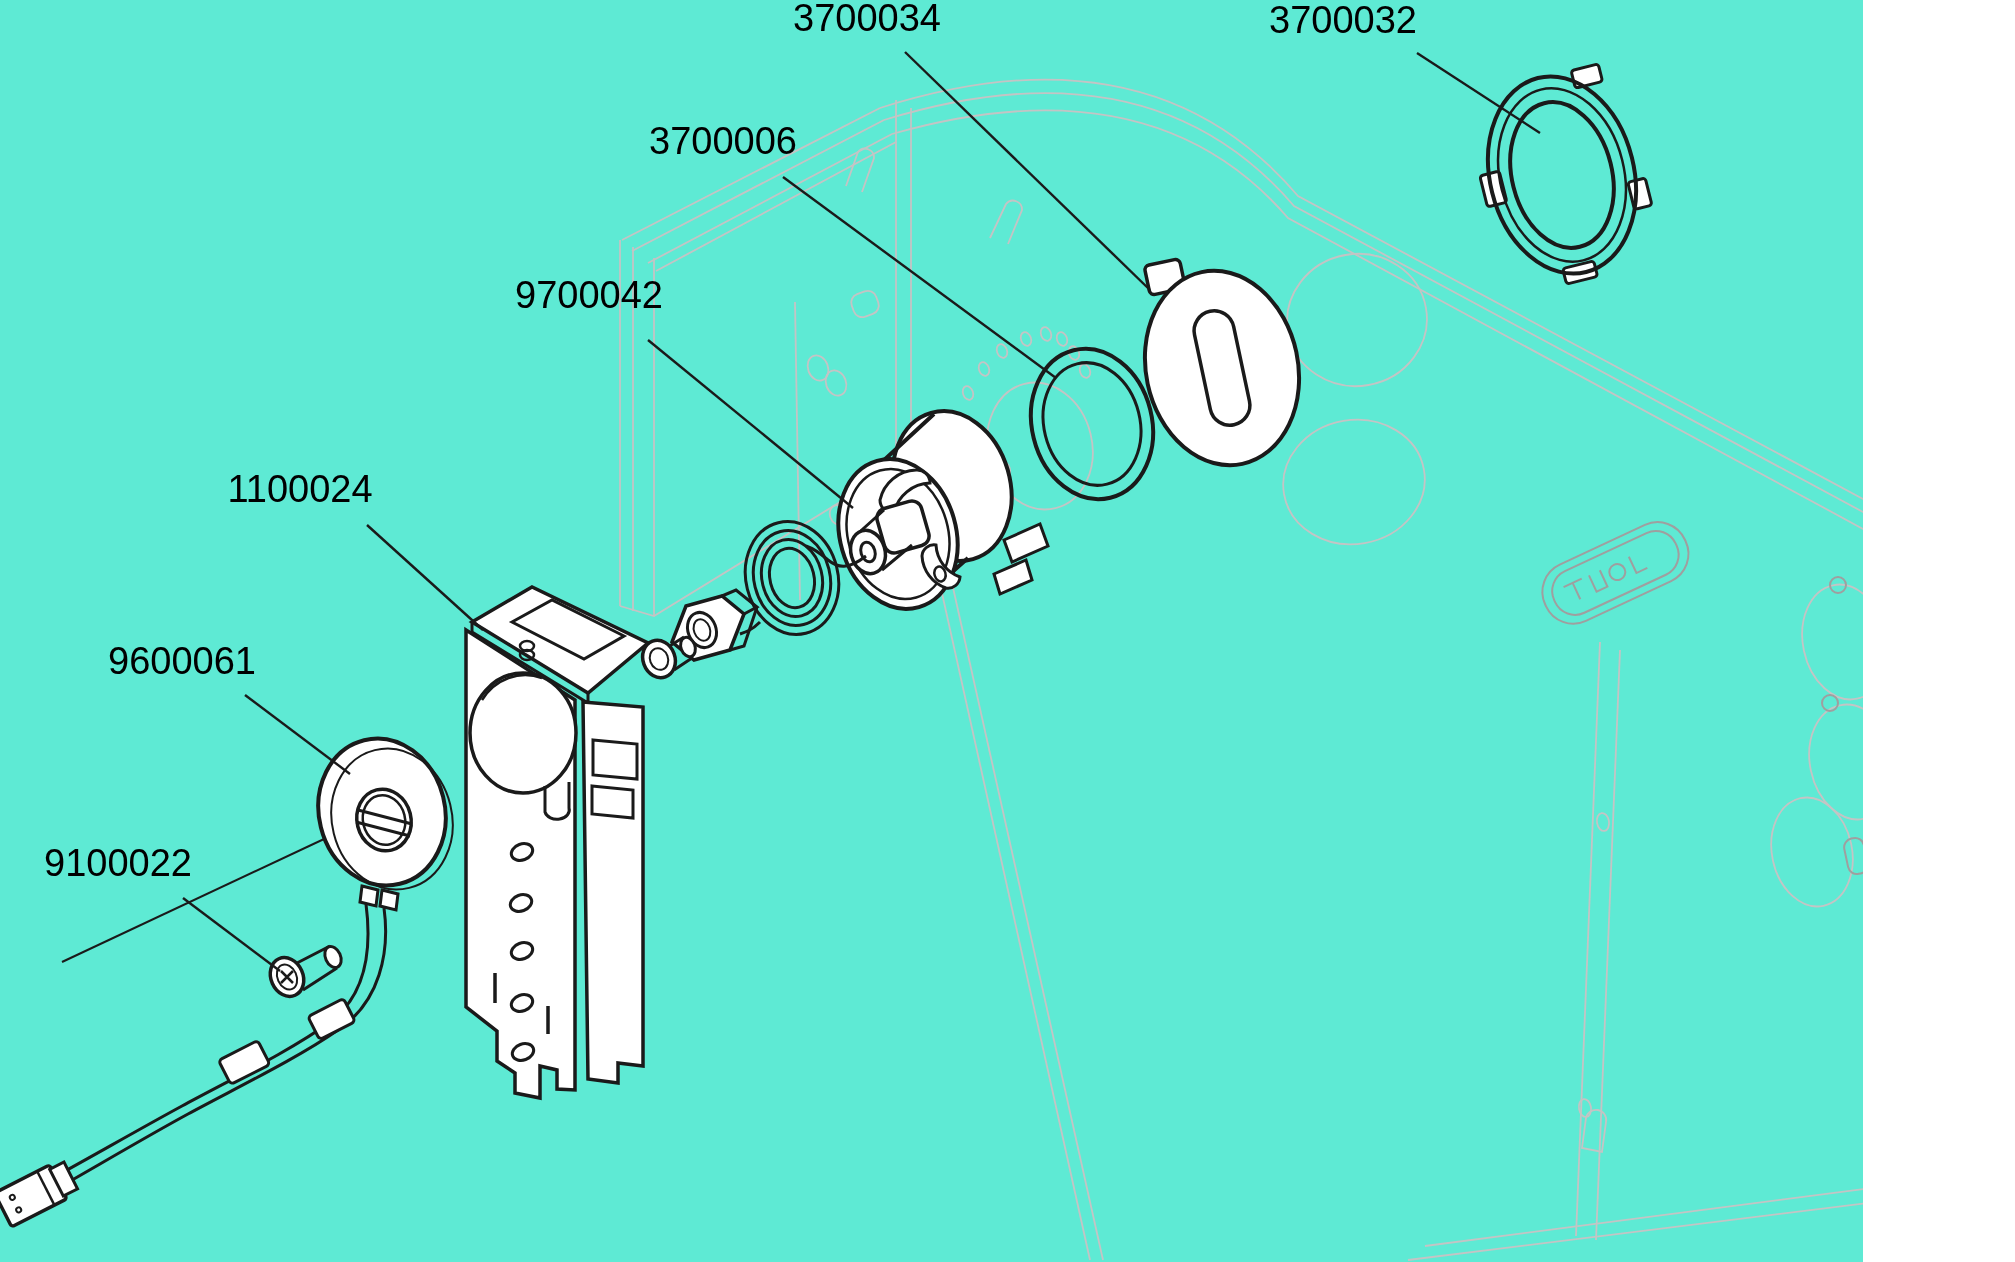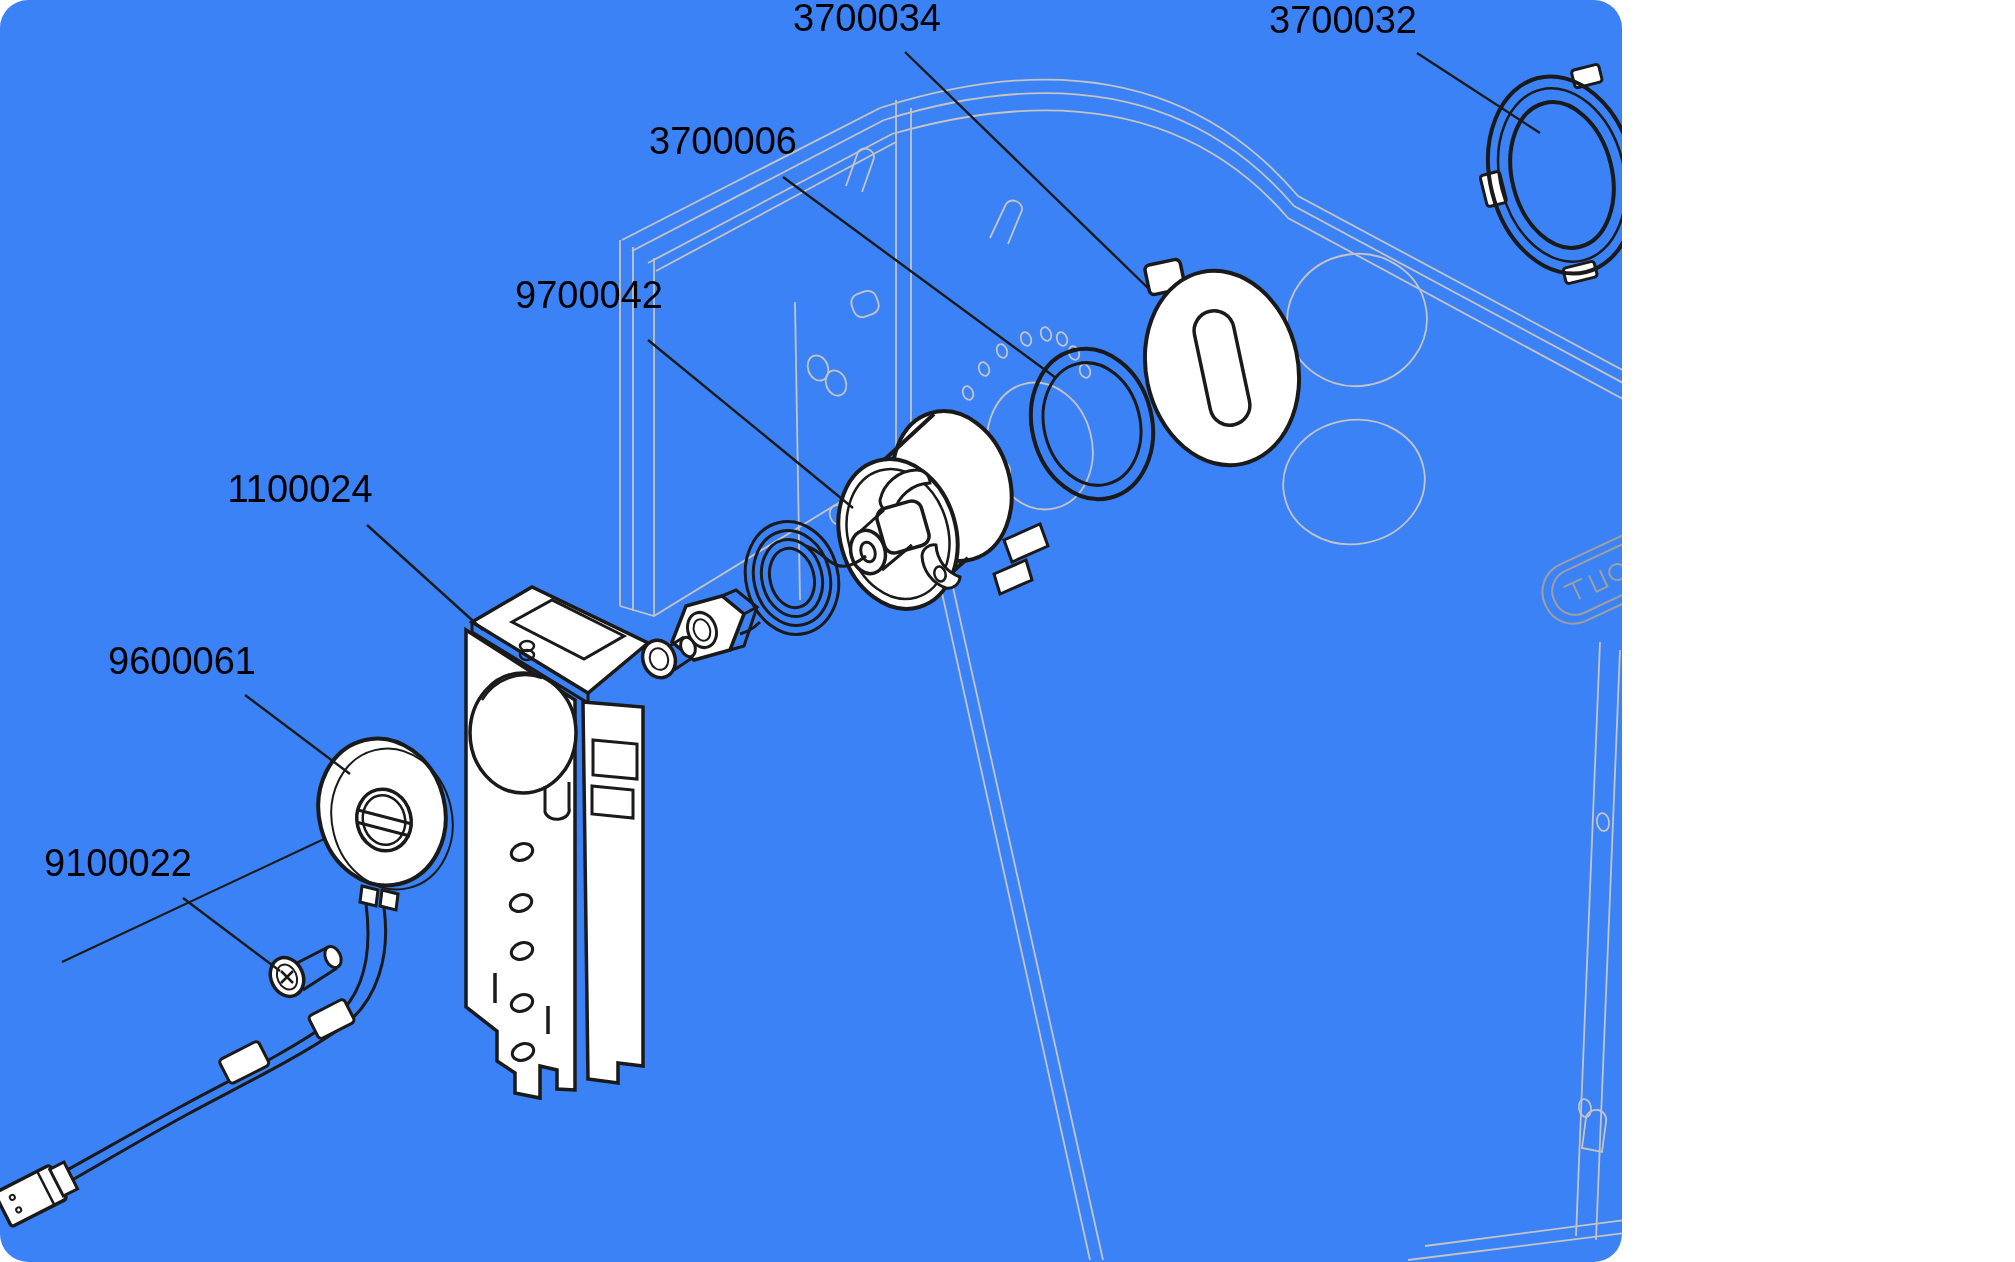--- a/index.html
+++ b/index.html
@@ -1,16 +1,16 @@
 <!DOCTYPE html>
 <html><head>
 <meta charset="utf-8">
 <style>
   html,body{margin:0;padding:0;background:#ffffff;}
-  .stage{width:1622px;height:1262px;position:relative;background:#3b82f6;overflow:hidden;border-radius:28px;}
+  .stage{width:1863px;height:1262px;position:relative;background:#5eead4;overflow:hidden;}
   svg{display:block;}
   .part-label{font-family:"Liberation Sans",sans-serif;font-size:38px;fill:#000;}
   .enc{stroke:#c4c4c4;stroke-width:1.8;fill:none;}
   .enc2{stroke:#9f9f9f;stroke-width:2;fill:none;}
   .pt{stroke:#1a1a1a;fill:none;}
   .ptw{stroke:#1a1a1a;fill:#ffffff;}
   .leader{stroke:#1a1a1a;stroke-width:2.4;fill:none;}
 </style>
 </head>
 <body>

